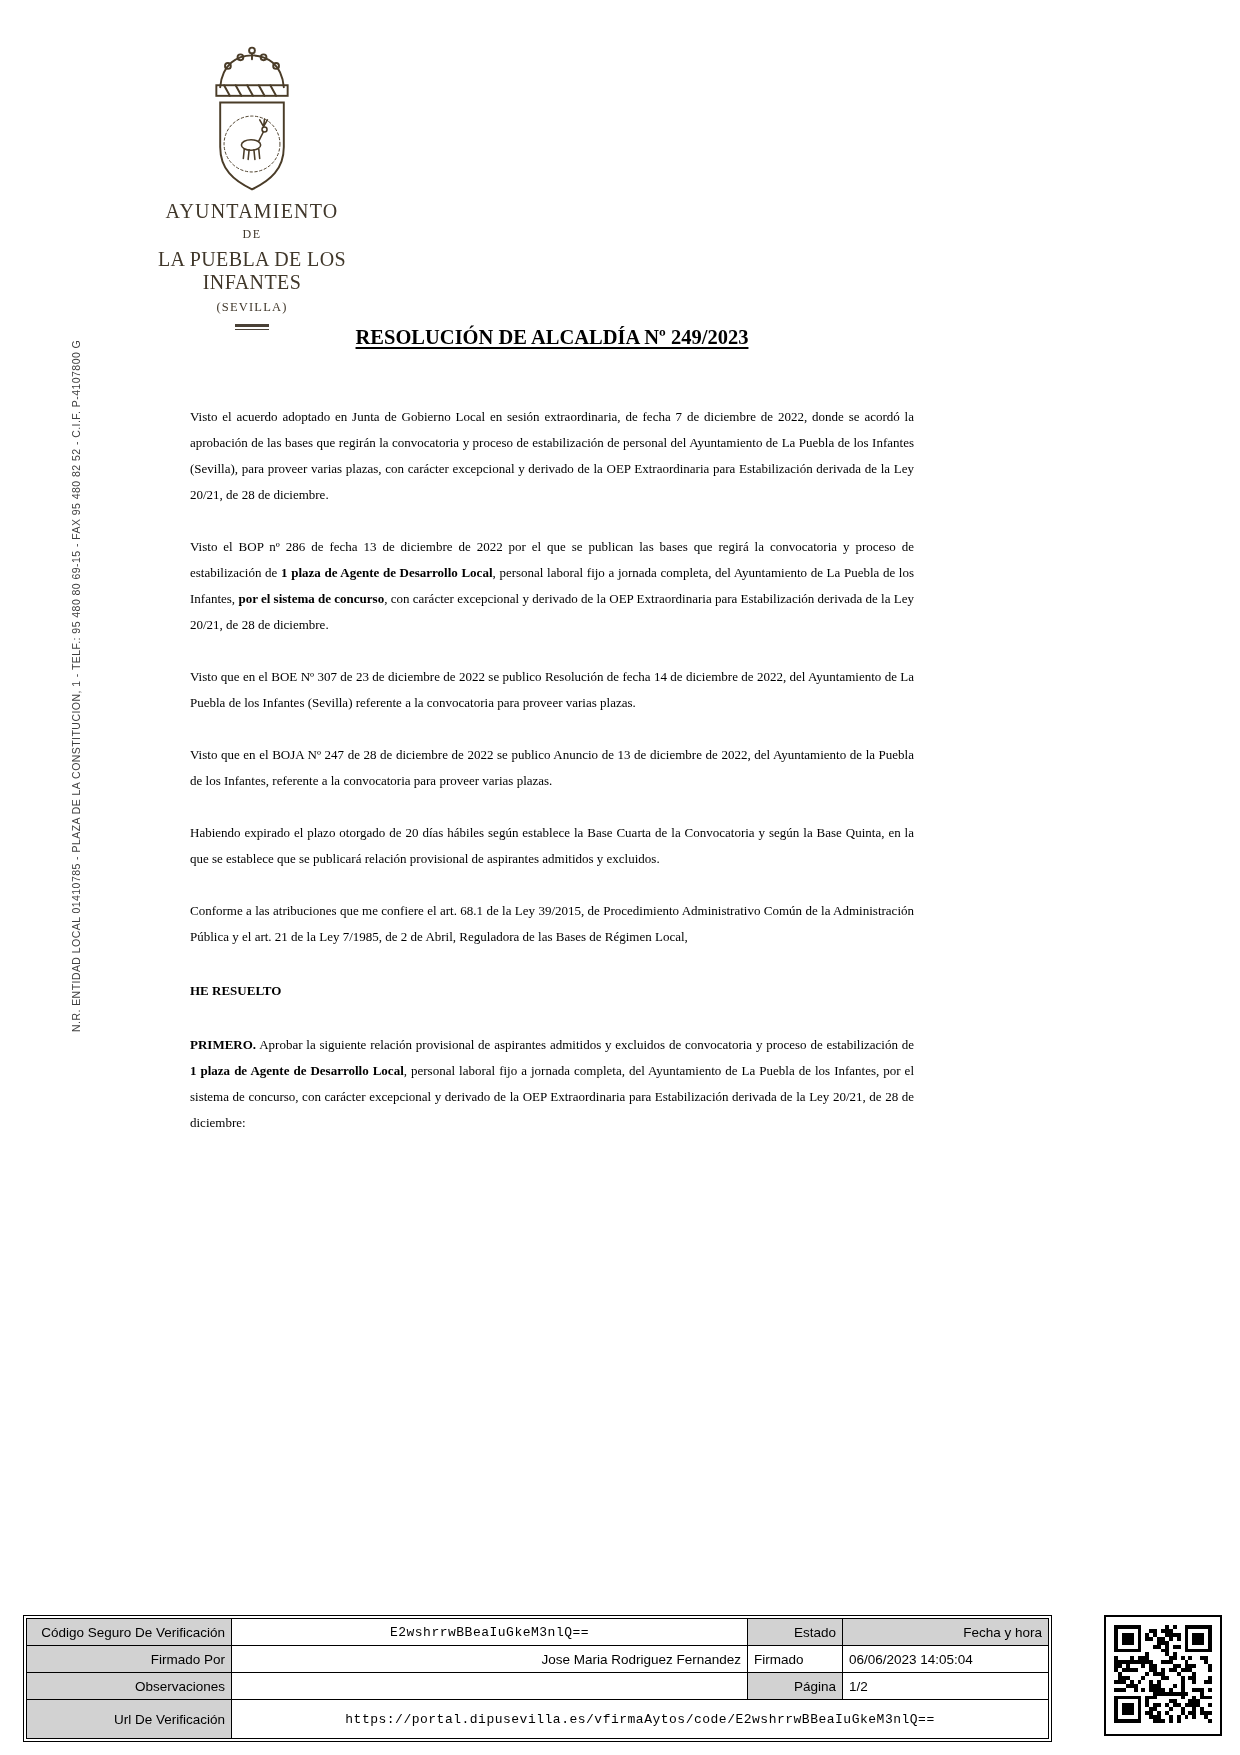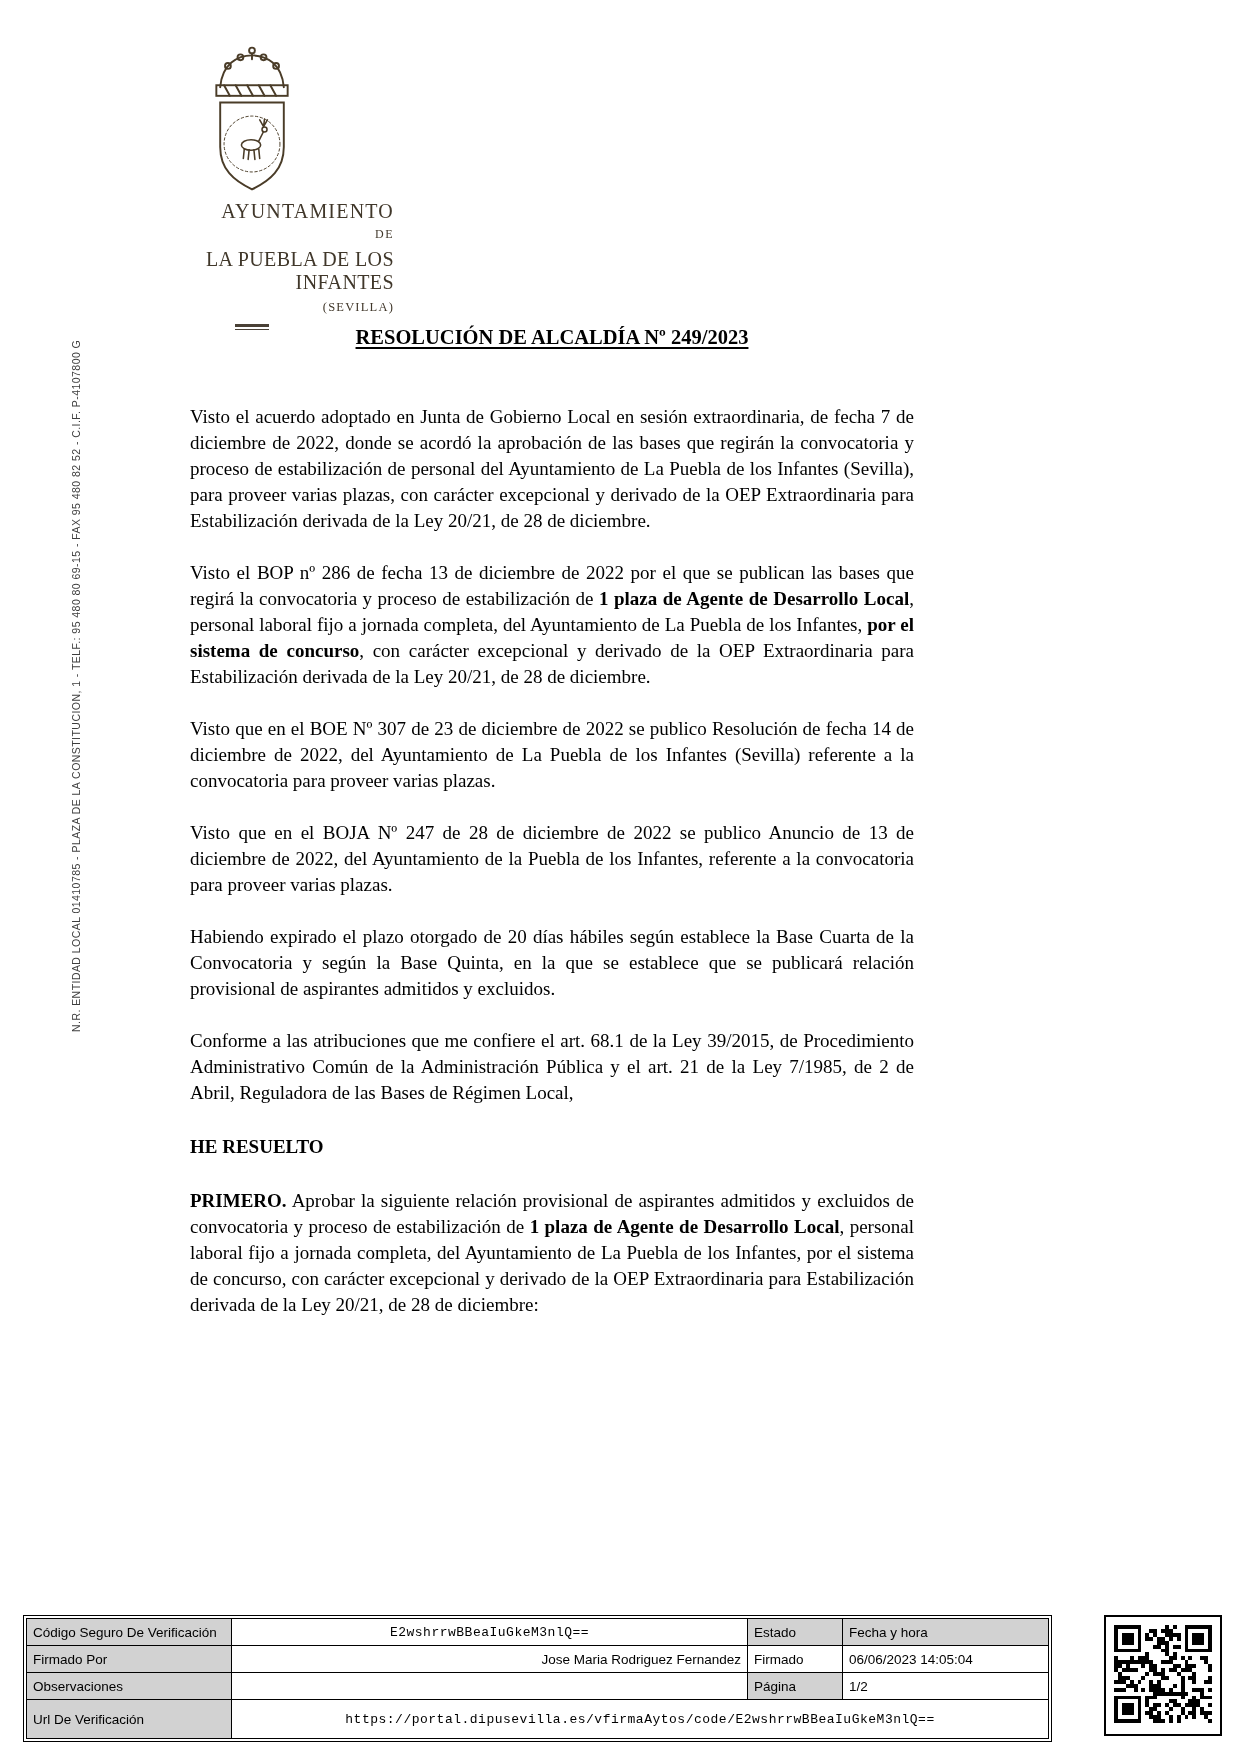--- a/index.html
+++ b/index.html
@@ -14,59 +14,59 @@
     position:absolute;left:70px;top:1032px;
     transform:rotate(-90deg);transform-origin:0 0;
     white-space:nowrap;
     font-family:"Liberation Sans",sans-serif;
     font-size:10.5px;letter-spacing:.45px;color:#3e3e3e;
   }
 
   
   .header{
     position:absolute;left:110px;top:42px;width:284px;
-    text-align:right;color:#40372a;
+    text-align:center;color:#40372a;
   }
   .emblem{display:block;margin:0 auto 6px auto;}
   .org1{font-size:20px;letter-spacing:1.2px;}
   .org2{font-size:12px;margin-top:4px;letter-spacing:1.5px;}
   .org3{font-size:20px;margin-top:6px;letter-spacing:.4px;}
   .org4{font-size:12.5px;margin-top:6px;letter-spacing:1.2px;}
   .header-rule{width:34px;height:2px;margin:9px auto 0 auto;
     border-top:3px solid #4a4136;border-bottom:1px solid #4a4136;}
 
   
   .doc-title{
     position:absolute;left:190px;top:326px;width:724px;
     text-align:center;font-size:20.5px;font-weight:bold;
   }
   .doc-title span{text-decoration:underline;text-decoration-thickness:2px;text-underline-offset:3px;}
 
   
   .body-text{
     position:absolute;left:190px;top:404px;width:724px;
-    font-size:19px;line-height:26px;text-align:justify;
+    font-size:13px;line-height:26px;text-align:justify;
   }
   .body-text p{margin:0 0 26px 0;}
   .body-text p.center-head{text-align:left;font-weight:bold;margin:28px 0 28px 0;}
   .body-text .b{font-weight:bold;}
 
   
   .footer-wrap{
     position:absolute;left:23px;top:1615px;
     border:1px solid #000;padding:2px;background:#fff;
   }
   .footer-table{border-collapse:collapse;}
   .footer-table td{
     border:1px solid #000;height:26px;padding:0 6px;
     font-family:"Liberation Sans",sans-serif;font-size:13.5px;
     vertical-align:middle;background:#fff;
   }
   .footer-table tr.tall td{height:38px;}
-  .footer-table td.lbl{background:#d2d2d2;text-align:left;}
+  .footer-table td.lbl{background:#d2d2d2;text-align:right;}
   .footer-table td.center{}
   .footer-table td.left{text-align:right;}
   .footer-table td.mono{
     font-family:"Liberation Mono","DejaVu Sans Mono",monospace;
     font-size:13px;text-align:center;letter-spacing:.5px;border-radius:8px;
   }
   .col-label{width:205px;}
   .col-value{width:516px;}
   .col-estado{width:95px;}
   .col-fecha{width:206px;}

